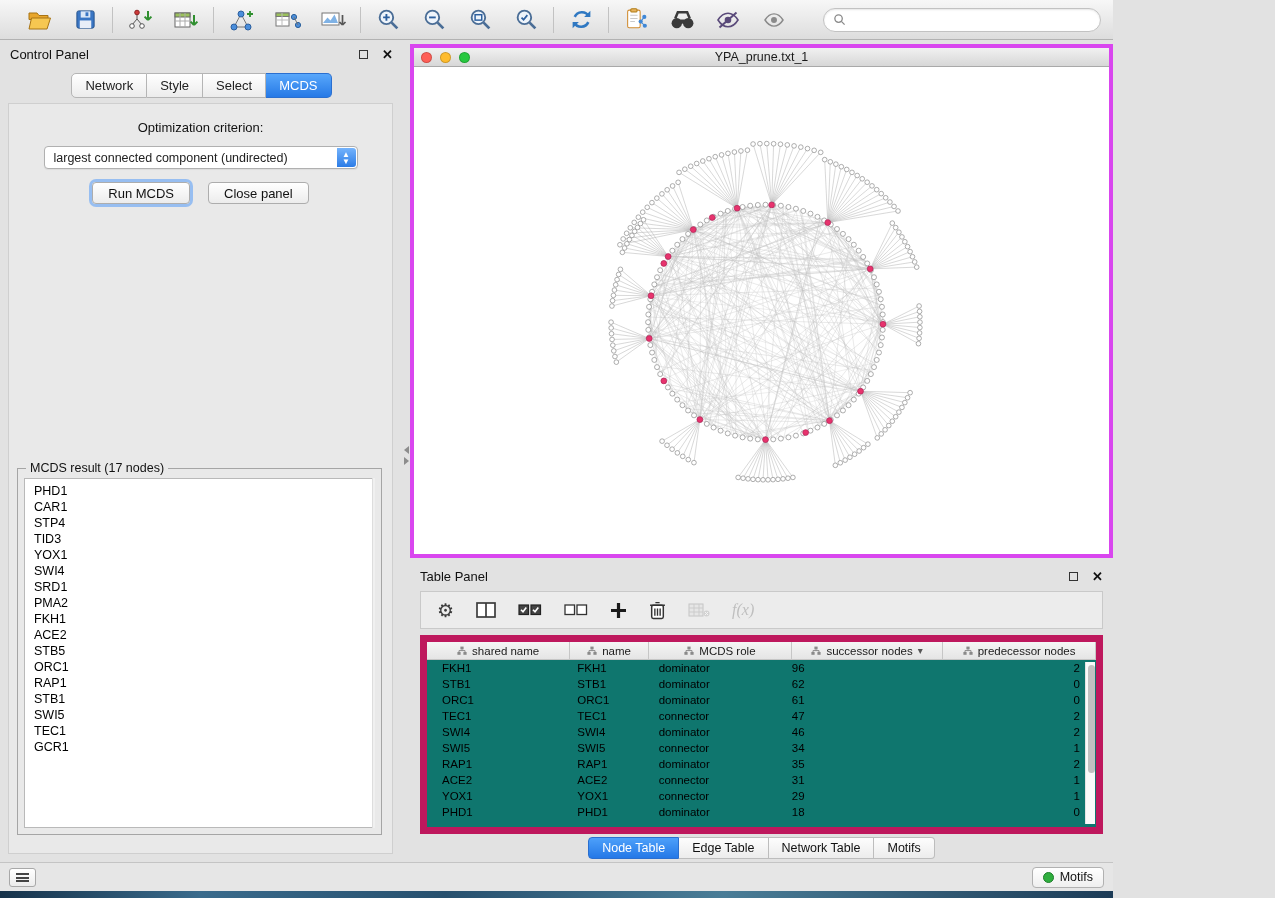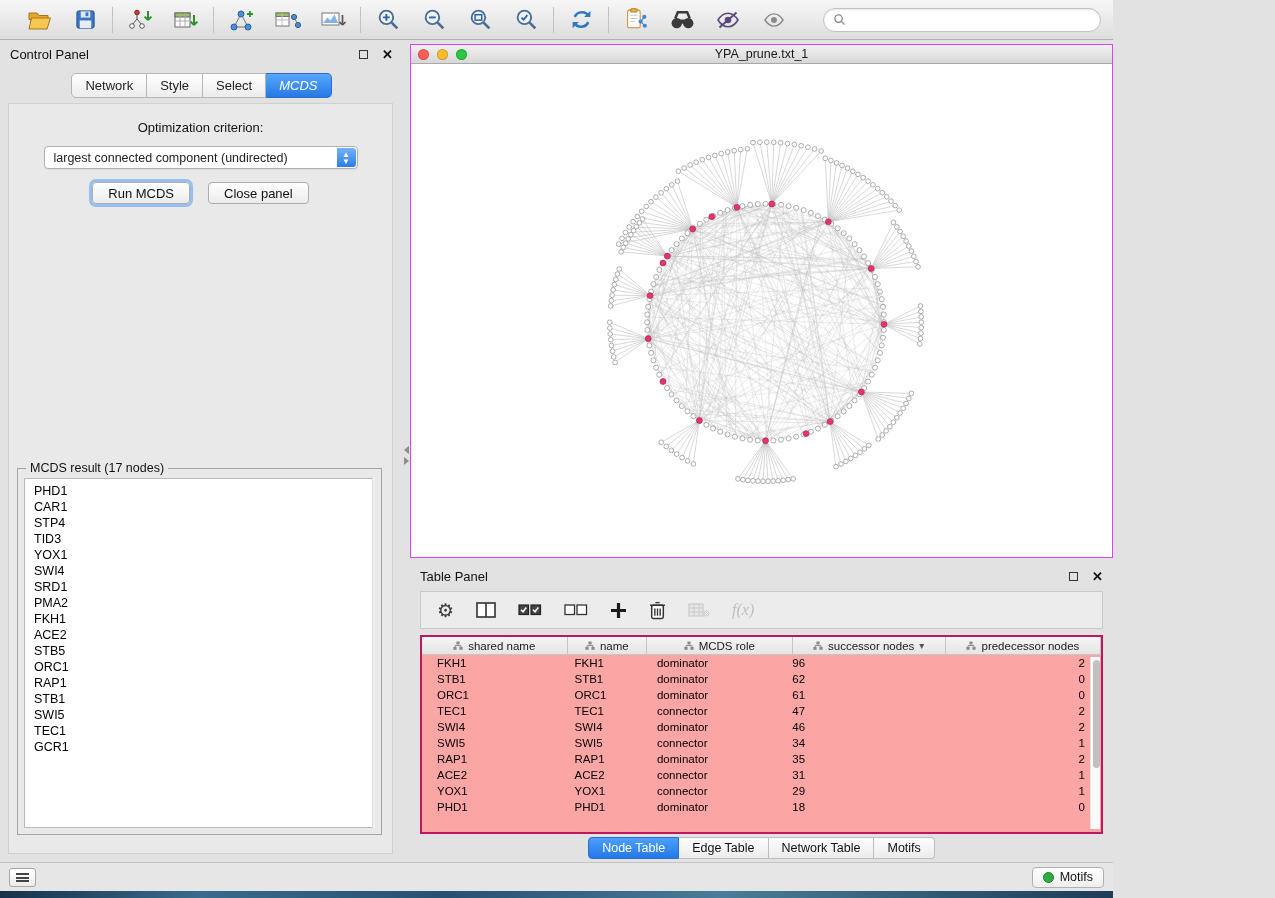--- a/index.html
+++ b/index.html
@@ -20,21 +20,21 @@
   .panel-titlebar .spacer{flex:1;}
   .float-icon{width:9px;height:9px;border:1.5px solid #333;margin-right:14px;}
   .close-icon{font-size:13px;font-weight:bold;color:#111;line-height:1;}
 
   
   #control-panel{position:absolute;top:41px;left:0;width:403px;bottom:36px;background:#e2e2e2;}
   #cp-tabs{display:flex;justify-content:center;margin-top:6px;}
   .cp-tab{padding:4px 13px;font-size:13px;background:linear-gradient(#ffffff,#ececec);border:1px solid #b5b5b5;border-left:none;color:#222;}
   .cp-tab:first-child{border-left:1px solid #b5b5b5;border-radius:5px 0 0 5px;}
   .cp-tab:last-child{border-radius:0 5px 5px 0;}
-  .cp-tab.selected{background:linear-gradient(#58a7fb,#2679e6);color:#fff;border-color:#2a6fd0;font-style:italic;}
+  .cp-tab.selected{background:linear-gradient(#58a7fb,#2679e6);color:#fff;border-color:#2a6fd0;}
   .cp-content{position:absolute;left:8px;right:10px;top:62px;bottom:8px;background:#e9e9e9;border:1px solid #cfcfcf;}
   .opt-label{text-align:center;margin-top:16px;font-size:13px;color:#111;}
   .mac-select{margin:11px auto 0;width:314px;height:23px;background:#fff;border:1px solid #b0b0b0;border-radius:4px;display:flex;align-items:center;position:relative;padding-left:9px;font-size:12.5px;box-shadow:0 1px 1px rgba(0,0,0,.06);}
   .mac-select .stepper{position:absolute;right:1px;top:1px;bottom:1px;width:19px;background:linear-gradient(#74b3fc,#2c7ce6);border-radius:0 3px 3px 0;color:#fff;display:flex;flex-direction:column;align-items:center;justify-content:center;font-size:8px;line-height:7px;}
   .btn-row{display:flex;justify-content:center;gap:18px;margin-top:13px;}
   .mac-btn{height:22px;padding:0 15px;background:linear-gradient(#ffffff,#ececec);border:1px solid #adadad;border-radius:4px;font-size:13px;color:#111;display:flex;align-items:center;}
   .mac-btn.focused{box-shadow:0 0 0 3px rgba(97,161,247,.60);}
   .group-box{position:absolute;left:8px;right:10px;top:364px;bottom:18px;border:1px solid #a5a5a5;}
   .group-legend{position:absolute;top:-8px;left:8px;background:#e9e9e9;padding:0 4px;font-size:12.5px;color:#111;}
   .result-list{position:absolute;left:6px;right:6px;top:9px;bottom:6px;background:#fff;border:1px solid #b9b9b9;overflow:hidden;padding:4px 0 0 9px;}
@@ -42,35 +42,35 @@
   .list-scroll-track{position:absolute;top:9px;bottom:6px;right:6px;width:3px;background:#f0f0f0;border-left:1px solid #ddd;}
 
   
   #v-splitter{position:absolute;left:403px;top:41px;width:7px;bottom:36px;background:#e2e2e2;}
   .split-arrows{position:absolute;top:405px;left:0;display:flex;flex-direction:column;gap:3px;align-items:center;width:7px;}
   .tri-l{width:0;height:0;border-top:4px solid transparent;border-bottom:4px solid transparent;border-right:5px solid #8c8c8c;}
   .tri-r{width:0;height:0;border-top:4px solid transparent;border-bottom:4px solid transparent;border-left:5px solid #8c8c8c;}
 
   
   #right-area{position:absolute;left:410px;right:0;top:41px;bottom:36px;}
-  #network-view{position:absolute;top:3px;left:0;right:0;height:514px;background:#fff;border:1px solid #d946ef;}
+  #network-view{position:absolute;top:3px;left:0;right:0;height:514px;background:#fff;border:4px solid #d946ef;}
   .net-titlebar{height:19px;background:linear-gradient(#f1f1f1,#d7d7d7);border-bottom:1px solid #a9a9a9;display:flex;align-items:center;padding:0 7px;position:relative;}
   .traffic{display:flex;gap:8px;z-index:2;}
   .light{width:11px;height:11px;border-radius:50%;border:1px solid rgba(0,0,0,.18);}
   .net-title{position:absolute;left:0;right:0;text-align:center;font-size:12.5px;color:#1a1a1a;}
   #network-canvas{position:absolute;top:19px;left:0;right:0;bottom:0;background:#fff;}
   #network-svg{width:100%;height:100%;display:block;}
 
   
   #table-panel{position:absolute;left:0;right:0;top:522px;bottom:0;background:#e2e2e2;}
   .table-toolbar{margin:2px 10px 0 10px;height:38px;background:#ececec;border:1px solid #c9c9c9;display:flex;align-items:center;gap:22px;padding:0 16px;}
   .tt-btn{display:flex;align-items:center;justify-content:center;height:26px;}
   .gear-glyph{font-size:19px;color:#3c3c3c;line-height:1;}
   .fx-label{font-family:"Liberation Serif",serif;font-style:italic;font-size:16px;color:#9a9a9a;}
-  .table-wrap{position:absolute;top:72px;left:10px;right:10px;bottom:28px;background:#fca5a5;border:2px solid #be185d;overflow:hidden;}
+  .table-wrap{position:absolute;top:72px;left:10px;right:10px;bottom:28px;background:#0f766e;border:7px solid #be185d;overflow:hidden;}
   #thead{display:flex;height:18px;background:linear-gradient(#f5f5f5,#e5e5e5);border-bottom:1px solid #c6c6c6;}
   .th{display:flex;align-items:center;justify-content:center;gap:5px;font-size:11.5px;color:#1a1a1a;border-right:1px solid #c6c6c6;background:linear-gradient(#f5f5f5,#e5e5e5);}
   .type-icon{display:flex;align-items:center;}
   .menu-arrow{color:#555;font-size:10px;}
   .tr{display:flex;height:16px;align-items:center;}
   .td{font-size:11.5px;color:#000;white-space:nowrap;overflow:hidden;}
   .c0{width:150px;}
   .c1{width:82px;}
   .c2{width:150px;}
   .c3{width:158px;}

